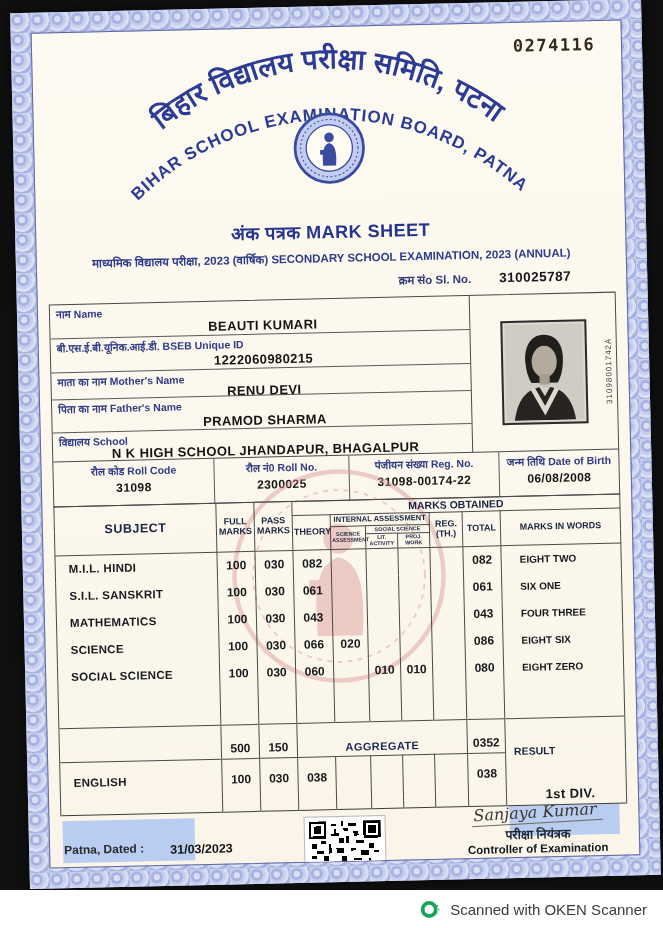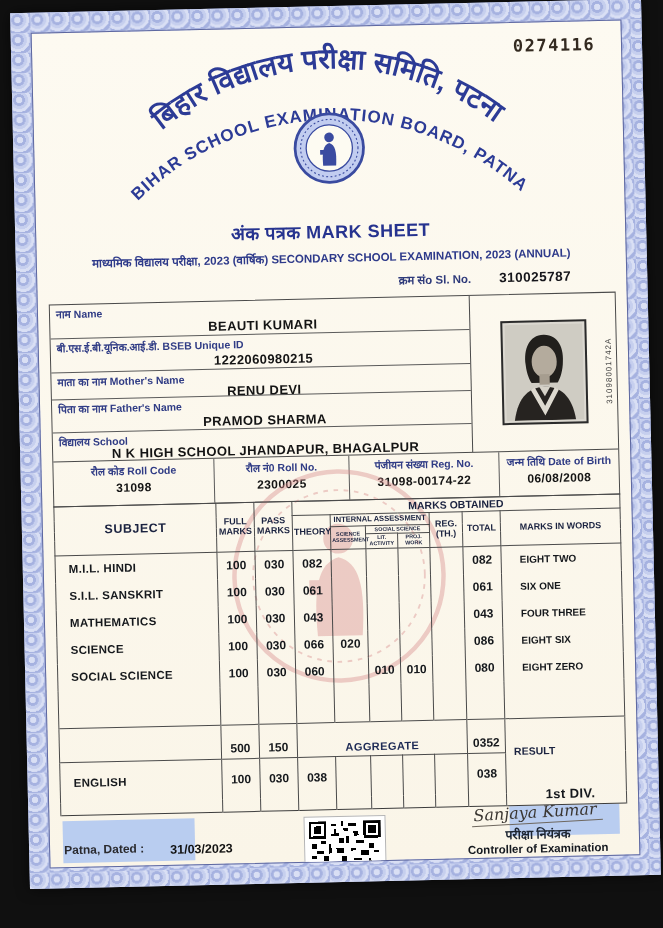--- a/index.html
+++ b/index.html
@@ -383,14 +383,23 @@
         <div class="sign-block">
           <div><span class="signature">Sanjaya Kumar</span></div>
           <div class="controller-hi">परीक्षा नियंत्रक</div>
           <div class="controller-en">Controller of Examination</div>
         </div>
       </div>
 
     </div>
   </div>
 
+  <div class="scan-strip">
+    <svg class="oken-logo" viewBox="0 0 24 24">
+      <circle cx="10.5" cy="12" r="7.5" fill="none" stroke="#17a558" stroke-width="4.2"></circle>
+      <circle cx="20" cy="8" r="1.1" fill="#17a558" opacity=".85"></circle>
+      <circle cx="21.5" cy="12" r="1.1" fill="#17a558" opacity=".6"></circle>
+      <circle cx="20" cy="16" r="1.1" fill="#17a558" opacity=".4"></circle>
+    </svg>
+    <span class="oken-text">Scanned with OKEN Scanner</span>
+  </div>
 
 </div>
 
 </body></html>

